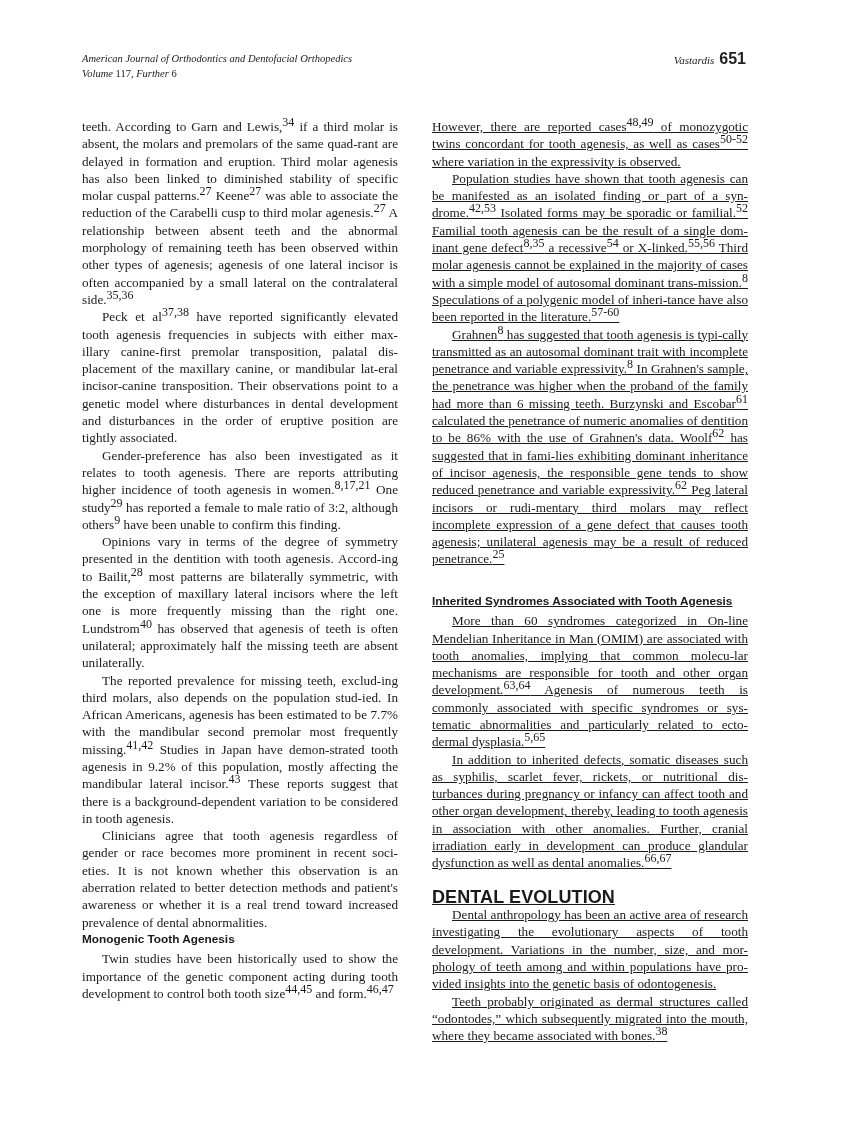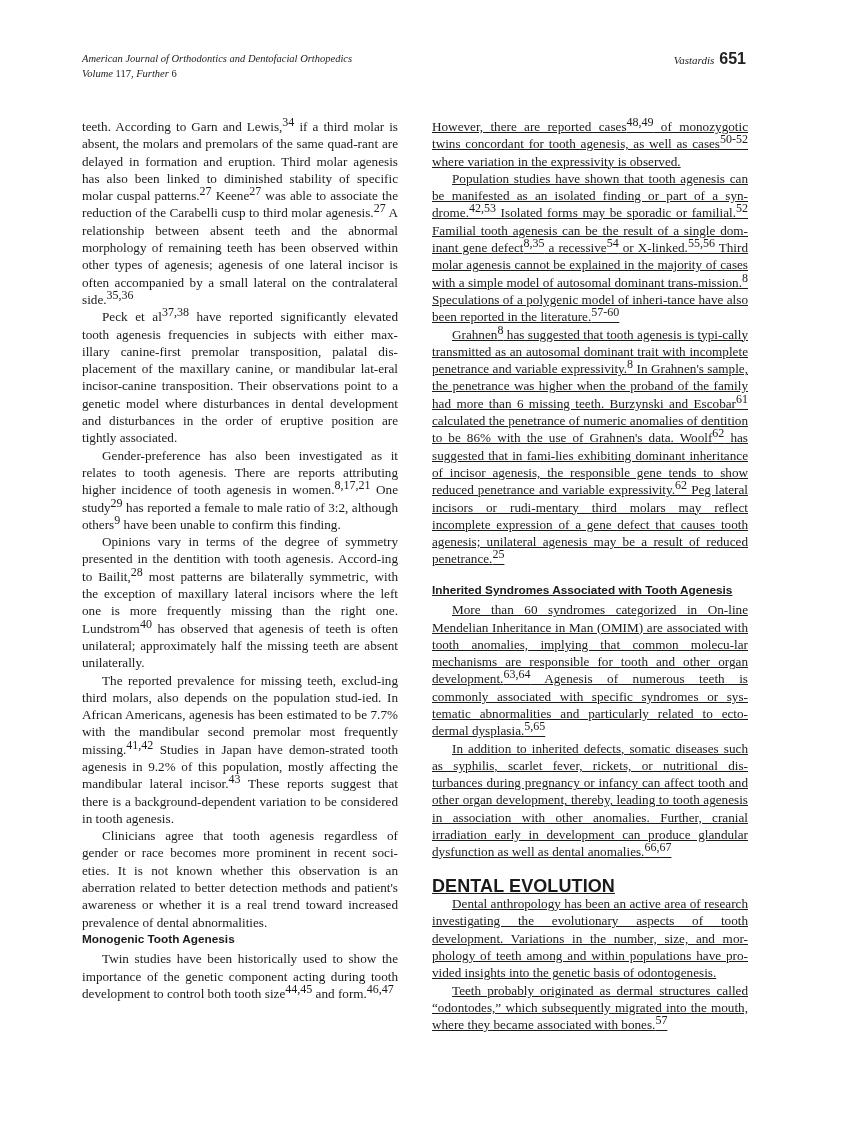--- a/index.html
+++ b/index.html
@@ -10,21 +10,21 @@
   .header .pageno { font-family:"Liberation Sans", sans-serif; font-style:normal; font-weight:bold; font-size:16px; margin-left:5px; }
   .header .vol .num { font-style:normal; }
   .col { position:absolute; top:118px; width:316px; font-family:"Liberation Serif", serif; font-size:13.2px; line-height:17.3px; text-align:justify; hyphens:manual; }
   .col.left { left:82px; }
   .col.right { left:432px;text-decoration:underline; }
   .col p { margin:0; text-indent:20px; }
   .col p.noindent { text-indent:0; }
   sup { font-size:12px; line-height:0; vertical-align:5px; }
   h2.sec { font-family:"Liberation Sans", sans-serif; font-weight:bold; font-size:18px; margin:17px 0 0 0; line-height:17.5px; letter-spacing:0.1px; }
   h3.sub { font-family:"Liberation Sans", sans-serif; font-weight:bold; font-size:11.8px; margin:0 0 2px 0; line-height:17.5px; }
-  h3.sub.spaced { margin-top:14px; }
+  h3.sub.spaced { margin-top:25px; }
 </style>
 </head>
 <body>
 
 <div class="header">
   <span class="journal">American Journal of Orthodontics and Dentofacial Orthopedics</span>
   <span class="vol"><span>Volume</span> <span class="num">117</span>, <span>Further</span> <span class="num">6</span></span>
   <span class="right"><span>Vastardis</span><span class="pageno">651</span></span>
 </div>
 
@@ -41,14 +41,14 @@
 
 <div class="col right">
   <p class="noindent"><span>However, there are reported cases</span><sup>48,49</sup><span> of monozygotic twins concordant for tooth agenesis, as well as cases</span><sup>50-52</sup><span> where variation in the expressivity is observed.</span></p>
   <p><span>Population studies have shown that tooth agenesis can be manifested as an isolated finding or part of a syn-drome.</span><sup>42,53</sup><span> Isolated forms may be sporadic or familial.</span><sup>52</sup><span> Familial tooth agenesis can be the result of a single dom-inant gene defect</span><sup>8,35</sup><span> a recessive</span><sup>54</sup><span> or X-linked.</span><sup>55,56</sup><span> Third molar agenesis cannot be explained in the majority of cases with a simple model of autosomal dominant trans-mission.</span><sup>8</sup><span> Speculations of a polygenic model of inheri-tance have also been reported in the literature.</span><sup>57-60</sup></p>
   <p><span>Grahnen</span><sup>8</sup><span> has suggested that tooth agenesis is typi-cally transmitted as an autosomal dominant trait with incomplete penetrance and variable expressivity.</span><sup>8</sup><span> In Grahnen's sample, the penetrance was higher when the proband of the family had more than 6 missing teeth. Burzynski and Escobar</span><sup>61</sup><span> calculated the penetrance of numeric anomalies of dentition to be 86% with the use of Grahnen's data. Woolf</span><sup>62</sup><span> has suggested that in fami-lies exhibiting dominant inheritance of incisor agenesis, the responsible gene tends to show reduced penetrance and variable expressivity.</span><sup>62</sup><span> Peg lateral incisors or rudi-mentary third molars may reflect incomplete expression of a gene defect that causes tooth agenesis; unilateral agenesis may be a result of reduced penetrance.</span><sup>25</sup></p>
   <h3 class="sub spaced">Inherited Syndromes Associated with Tooth Agenesis</h3>
   <p><span>More than 60 syndromes categorized in On-line Mendelian Inheritance in Man (OMIM) are associated with tooth anomalies, implying that common molecu-lar mechanisms are responsible for tooth and other organ development.</span><sup>63,64</sup><span> Agenesis of numerous teeth is commonly associated with specific syndromes or sys-tematic abnormalities and particularly related to ecto-dermal dysplasia.</span><sup>5,65</sup></p>
   <p><span>In addition to inherited defects, somatic diseases such as syphilis, scarlet fever, rickets, or nutritional dis-turbances during pregnancy or infancy can affect tooth and other organ development, thereby, leading to tooth agenesis in association with other anomalies. Further, cranial irradiation early in development can produce glandular dysfunction as well as dental anomalies.</span><sup>66,67</sup></p>
   <h2 class="sec">DENTAL EVOLUTION</h2>
   <p><span>Dental anthropology has been an active area of research investigating the evolutionary aspects of tooth development. Variations in the number, size, and mor-phology of teeth among and within populations have pro-vided insights into the genetic basis of odontogenesis.</span></p>
-  <p><span>Teeth probably originated as dermal structures called “odontodes,” which subsequently migrated into the mouth, where they became associated with bones.</span><sup>57</sup></p>
+  <p><span>Teeth probably originated as dermal structures called “odontodes,” which subsequently migrated into the mouth, where they became associated with bones.</span><sup>38</sup></p>
 </div>
 
 </body></html>

